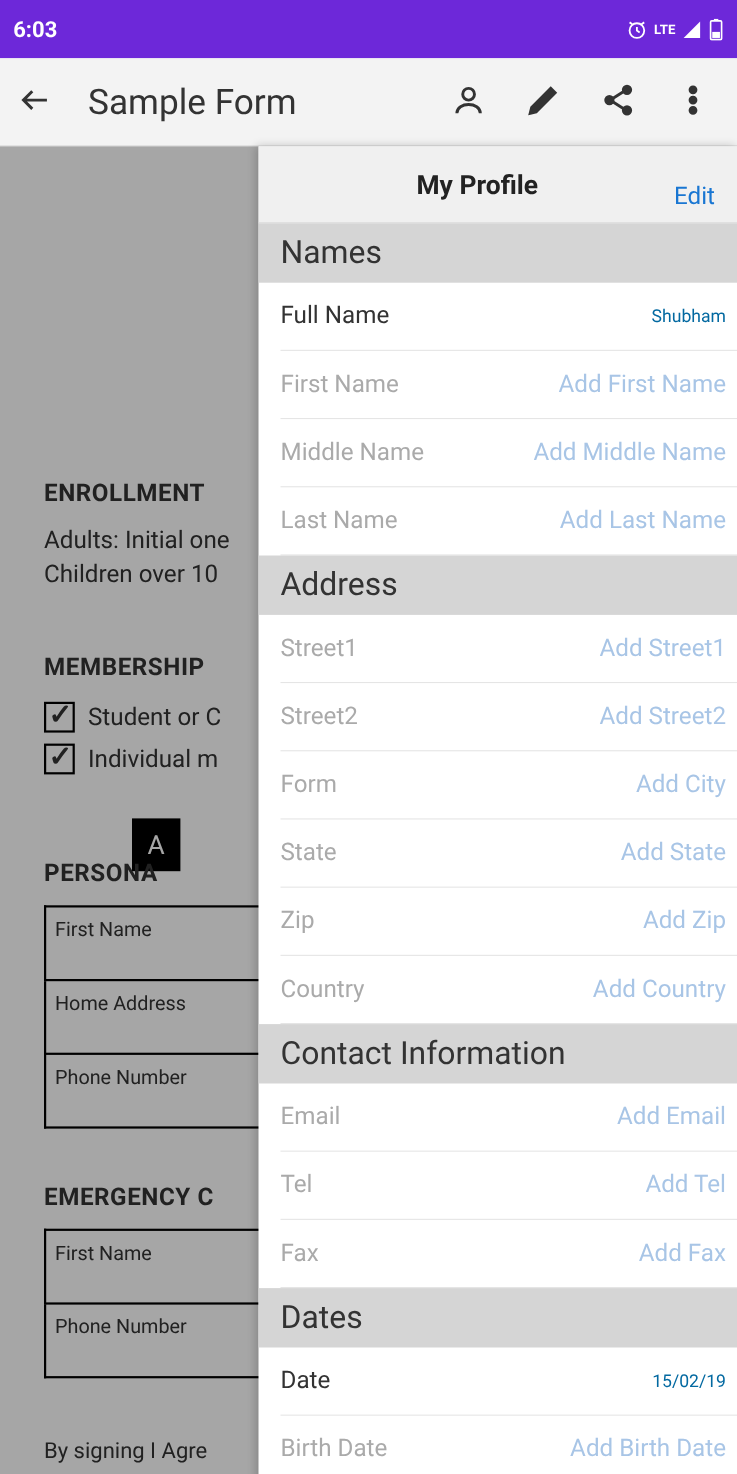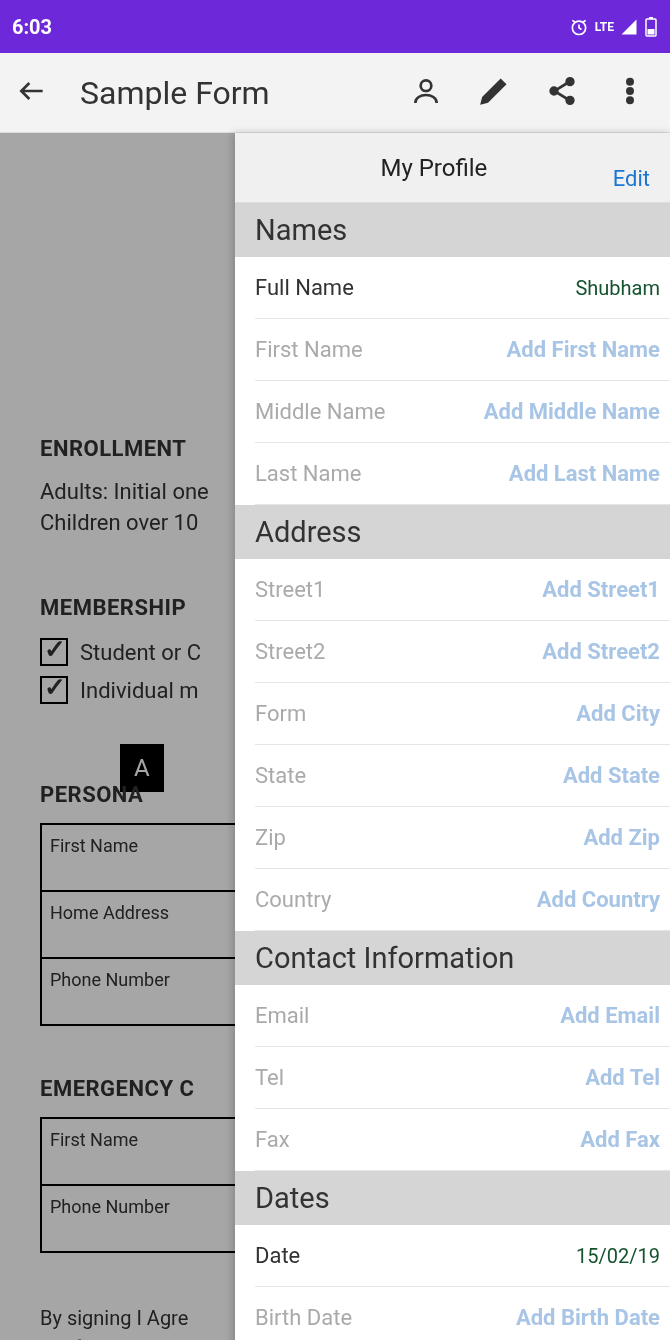--- a/index.html
+++ b/index.html
@@ -31,30 +31,30 @@
   .bgform .blackbox { background: #000; color: #fff; padding: 10px 14px; display: inline-block; margin-top: 30px; margin-left: 80px; font-size: 24px; }
   .bgform table { border-collapse: collapse; width: 100%; margin-top: -2px; }
   .bgform td { border: 2px solid #000; padding: 10px 8px 34px 8px; font-size: 18px; vertical-align: top; }
   .bgform .smalltext { font-size: 20px; margin-top: 50px; line-height: 1.5; }
   
   .dim-overlay { position: absolute; inset: 0; background: rgba(0,0,0,0.35); }
   
   
   .panel { position: absolute; top: 0; right: 0; width: 435px; height: 100%; background: #fff; box-shadow: -2px 0 8px rgba(0,0,0,0.2); overflow-y: auto; }
   .panel-header { height: 70px; background: #f0f0f0; display: flex; align-items: center; padding: 0 20px; border-bottom: 1px solid #ddd; }
-  .panel-header .ptitle { flex: 1; text-align: center; font-size: 24px; font-weight: 400; color: #222; }
+  .panel-header .ptitle { flex: 1; text-align: center; font-size: 24px; font-weight: 700; color: #222; }
   .panel-header .edit { color: #1976d2; font-size: 22px; font-weight: 400; margin-top: 21px; }
   
   .section-head { background: #d5d5d5; padding: 10px 20px; font-size: 29px; color: #333; font-weight: 400; }
   .field { display: flex; align-items: center; padding: 20px 20px; border-bottom: 1px solid #ddd; margin-left: 20px; }
   .field:last-child { border-bottom: none; }
   .field .label { flex: 1; font-size: 22px; color: #333; }
   .field .label.muted { color: #aaa; }
-  .field .value { font-size: 20px; color: #14532d; }
-  .field .placeholder { font-size: 22px; color: #a8c5e6; font-weight: bold; }
+  .field .value { font-size: 16px; color: #0369a1; }
+  .field .placeholder { font-size: 22px; color: #a8c5e6; }
   .section-wrap .field { margin-left: 0; padding-left: 20px; }
   .section-wrap { padding-left: 0; }
   .section-wrap .field { border-bottom: 1px solid #e5e5e5; margin: 0 0 0 20px; padding: 18px 10px 18px 0; }
 </style>
 </head>
 <body>
 
 <div class="statusbar">
   <span>6:03</span>
   <div class="right">

